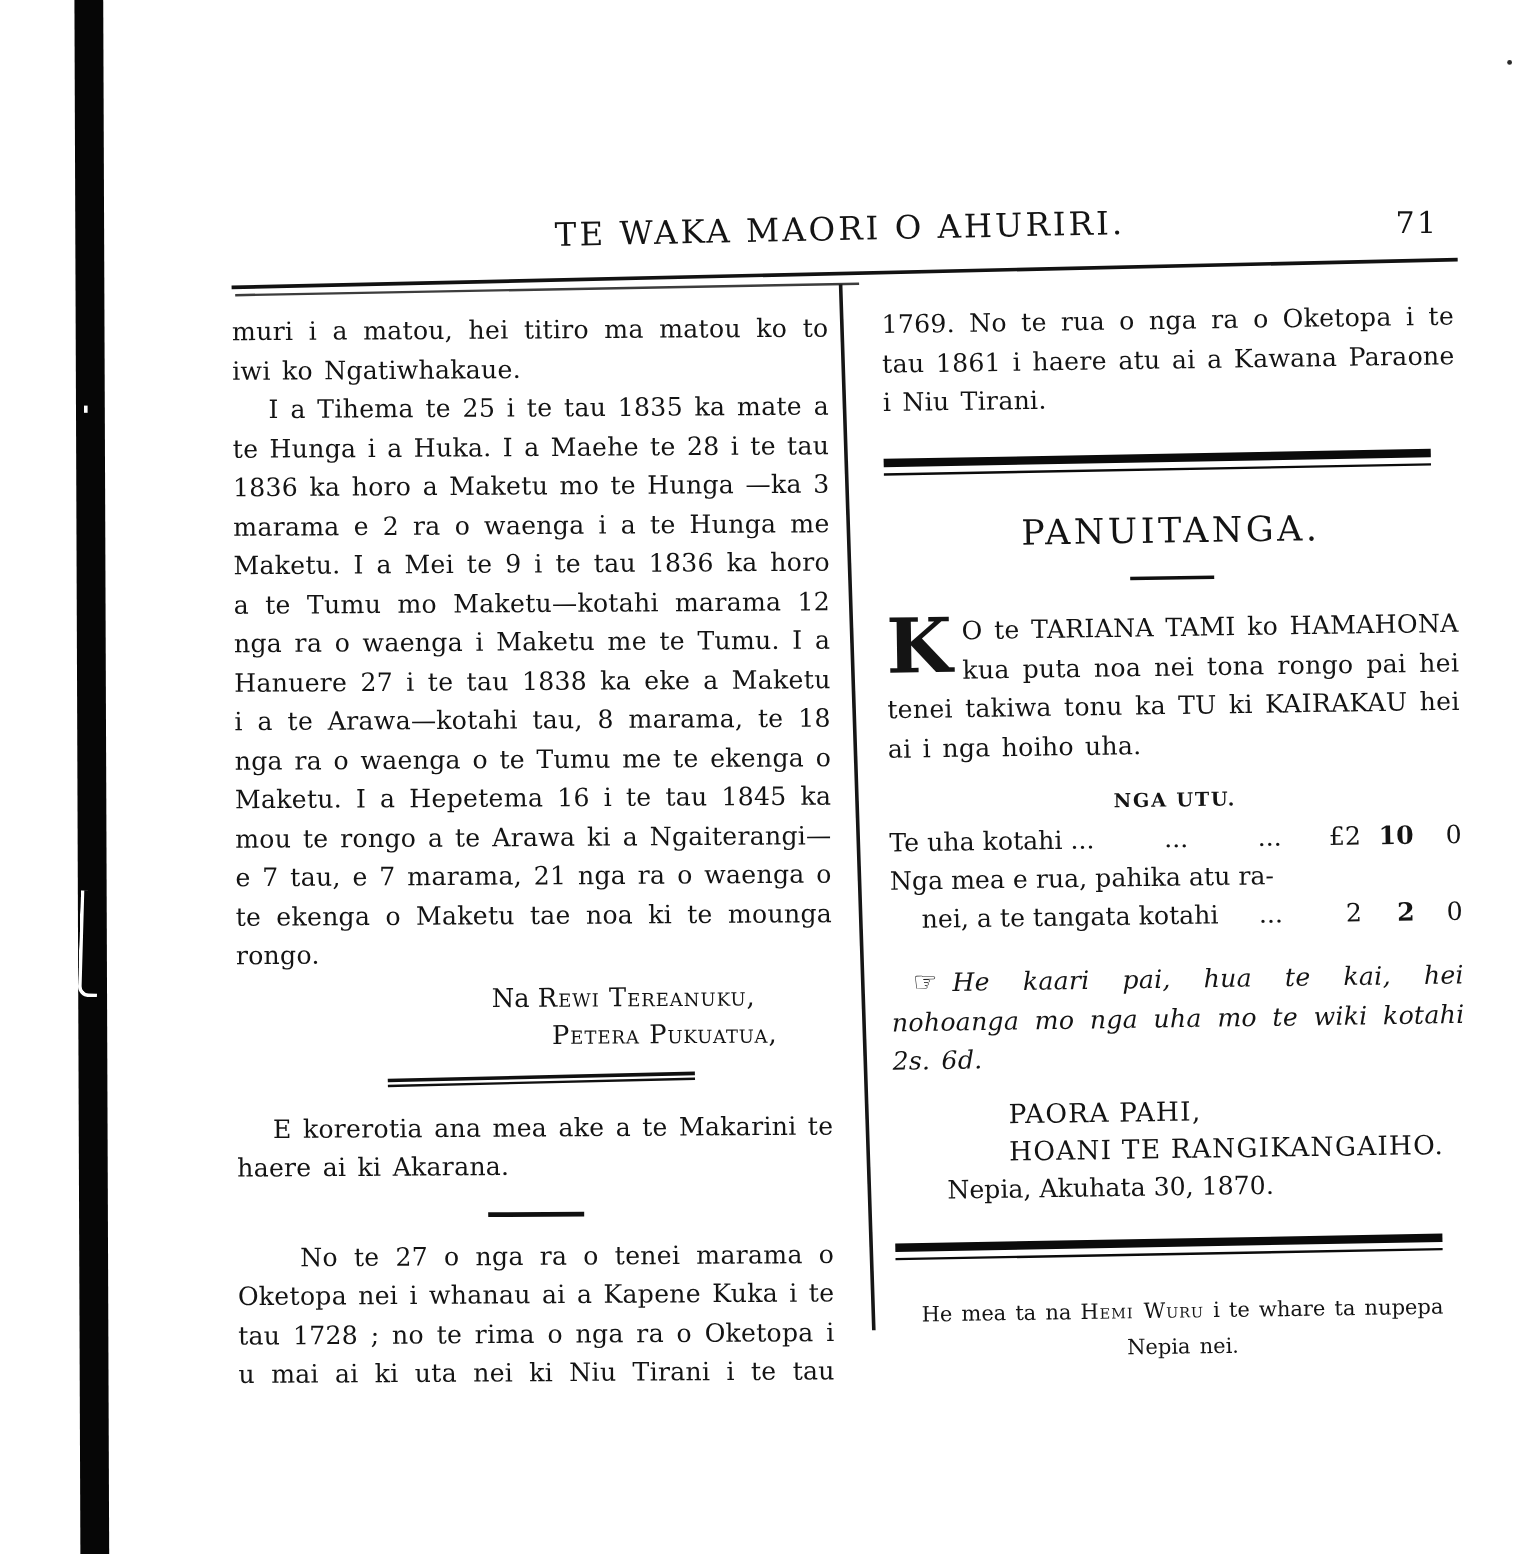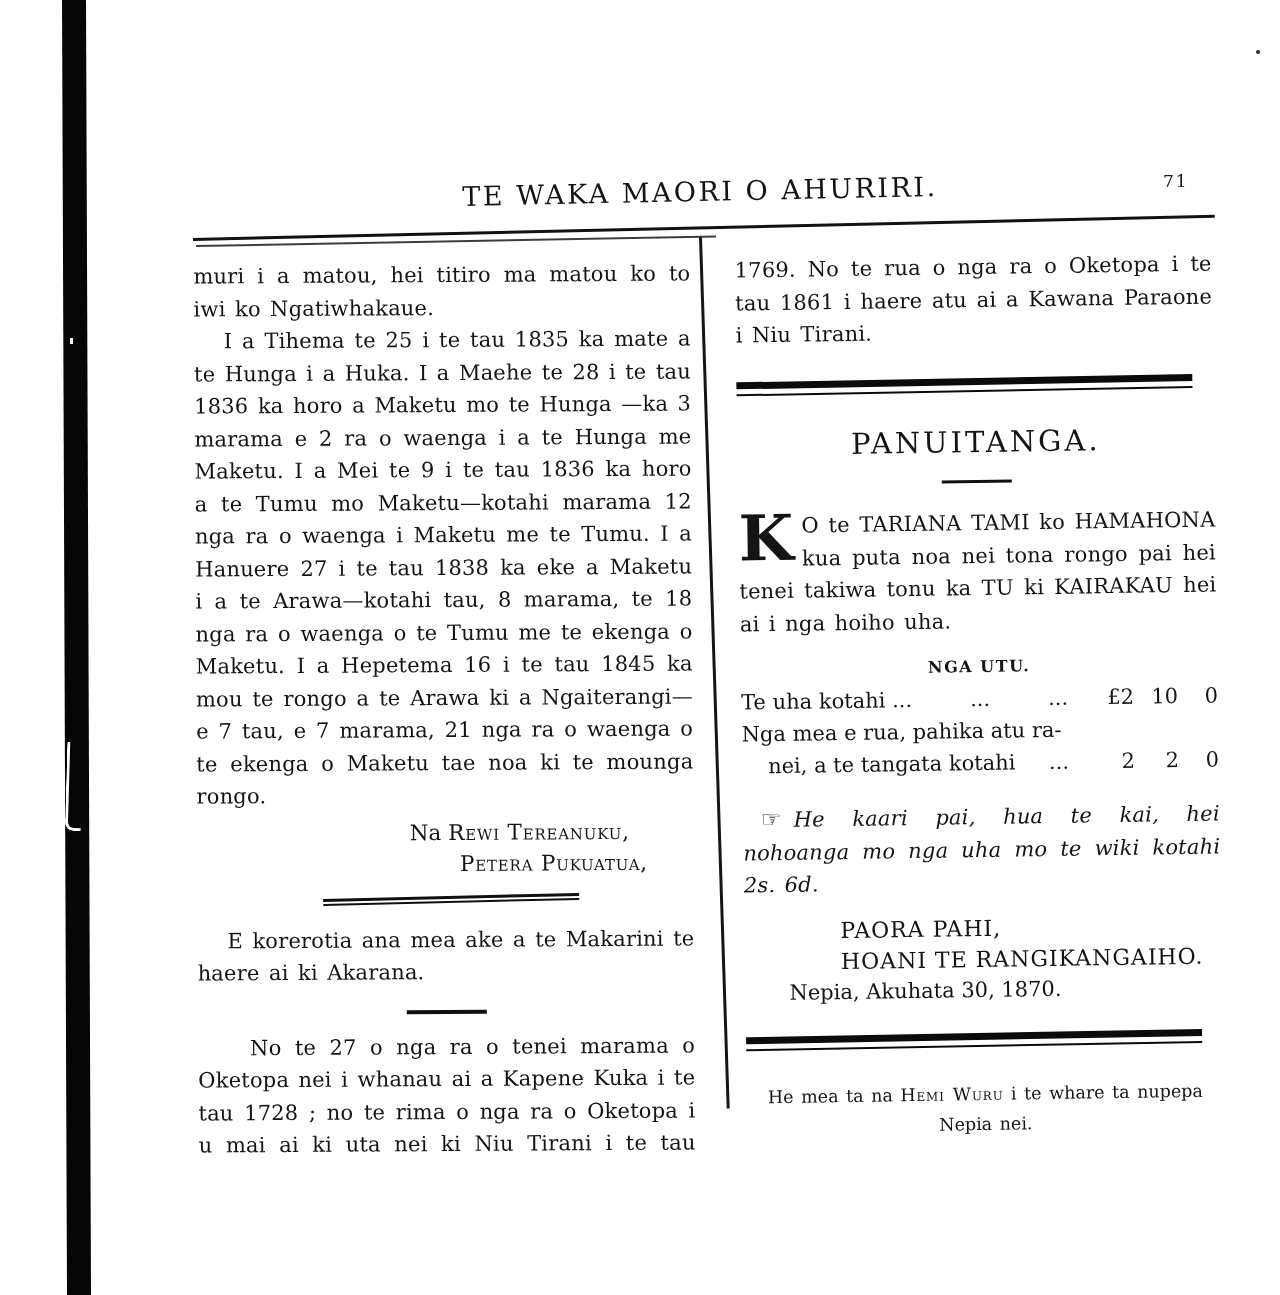--- a/index.html
+++ b/index.html
@@ -27,21 +27,21 @@
   }
   .band-dot { position:absolute; left:70px; top:338px; width:3px; height:6px; background:#fff; }
   .speck { position:absolute; left:1256px; top:50px; width:4px; height:4px; background:#2a2a2a; border-radius:50%; }
 
   
   .masthead {
     position:absolute; left:360px; top:176px; width:680px;
     text-align:center; font-size:27px; letter-spacing:2.5px;
     white-space:nowrap; transform:rotate(-1.2deg);
   }
-  .page-number { position:absolute; left:1163px; top:171px; font-size:17px; letter-spacing:2px; }
+  .page-number { position:absolute; left:1163px; top:171px; font-size:25px; letter-spacing:2px; }
   .header-rule {
     position:absolute; left:193px; top:238px; width:1022px; height:3px;
     background:#121212; transform:rotate(-1.3deg); transform-origin:left center;
   }
   .header-rule-sub {
     position:absolute; left:196px; top:245px; width:520px; height:1.5px;
     background:#3d3d3d; transform:rotate(-1.05deg); transform-origin:left center;
   }
   .column-divider {
     position:absolute; left:699px; top:237px; width:2.5px; height:872px;
@@ -98,21 +98,21 @@
     margin:20px 0 0 0; text-align:center;
     font-size:16px; font-weight:bold; letter-spacing:1.5px;
   }
   .price-table { margin-top:7px; font-size:21px; }
   .price-row { display:flex; align-items:baseline; line-height:32px; }
   .price-left { flex:1; display:flex; justify-content:space-between; padding-right:14px; }
   .price-left-indent { padding-left:26px; }
   .price-line { line-height:32px; font-size:21px; }
   .amt { text-align:right; }
   .amt-p { width:52px; }
-  .amt-s { width:44px; }
+  .amt-s { width:44px;font-weight:bold; }
   .amt-d { width:40px; }
 
   .note { margin-top:21px; font-style:italic; text-indent:18px; }
   .manicule {
     font-style:normal; font-family:"DejaVu Sans", sans-serif;
     font-size:23px; margin-right:12px;
   }
 
   .sig-right { margin-top:14px; padding-left:96px; font-size:22px; line-height:31px; letter-spacing:1px; }
   .dateline  { padding-left:44px; font-size:21px; line-height:31px; }

